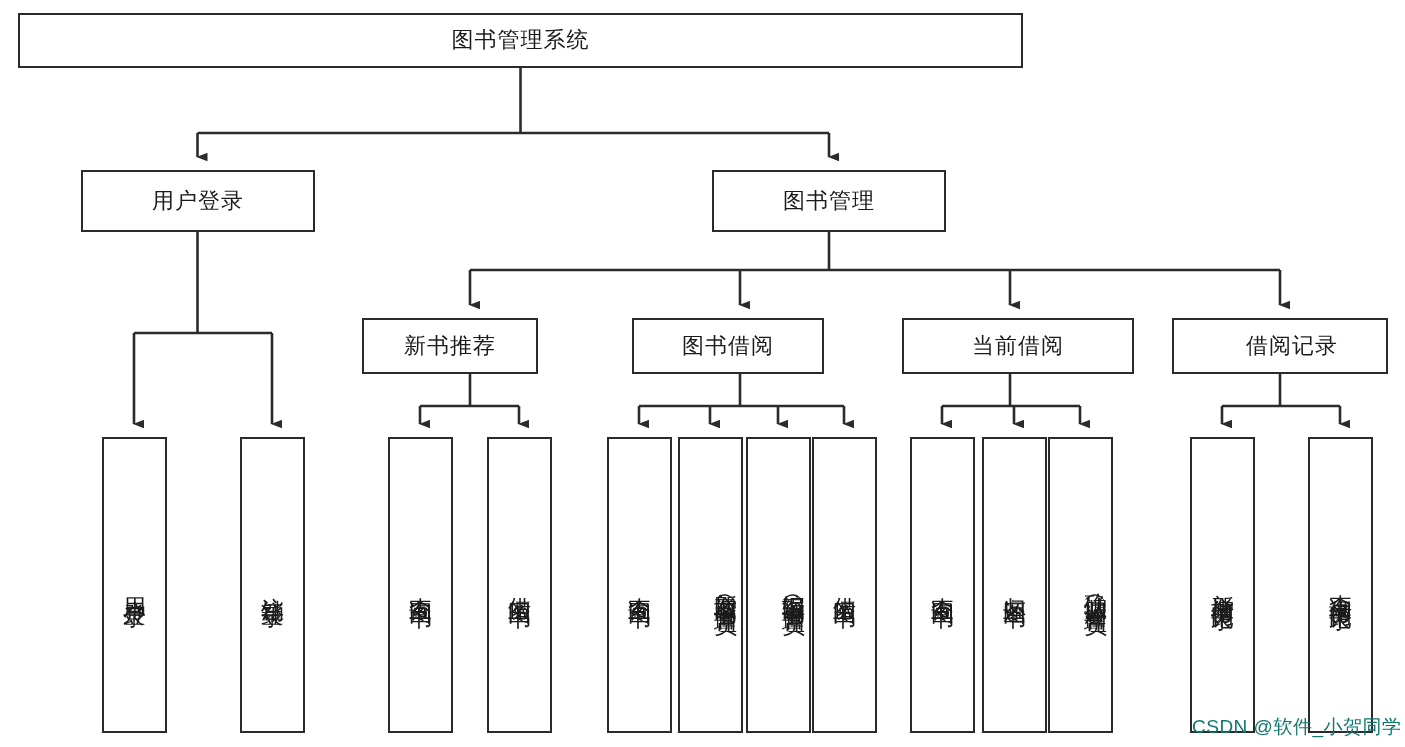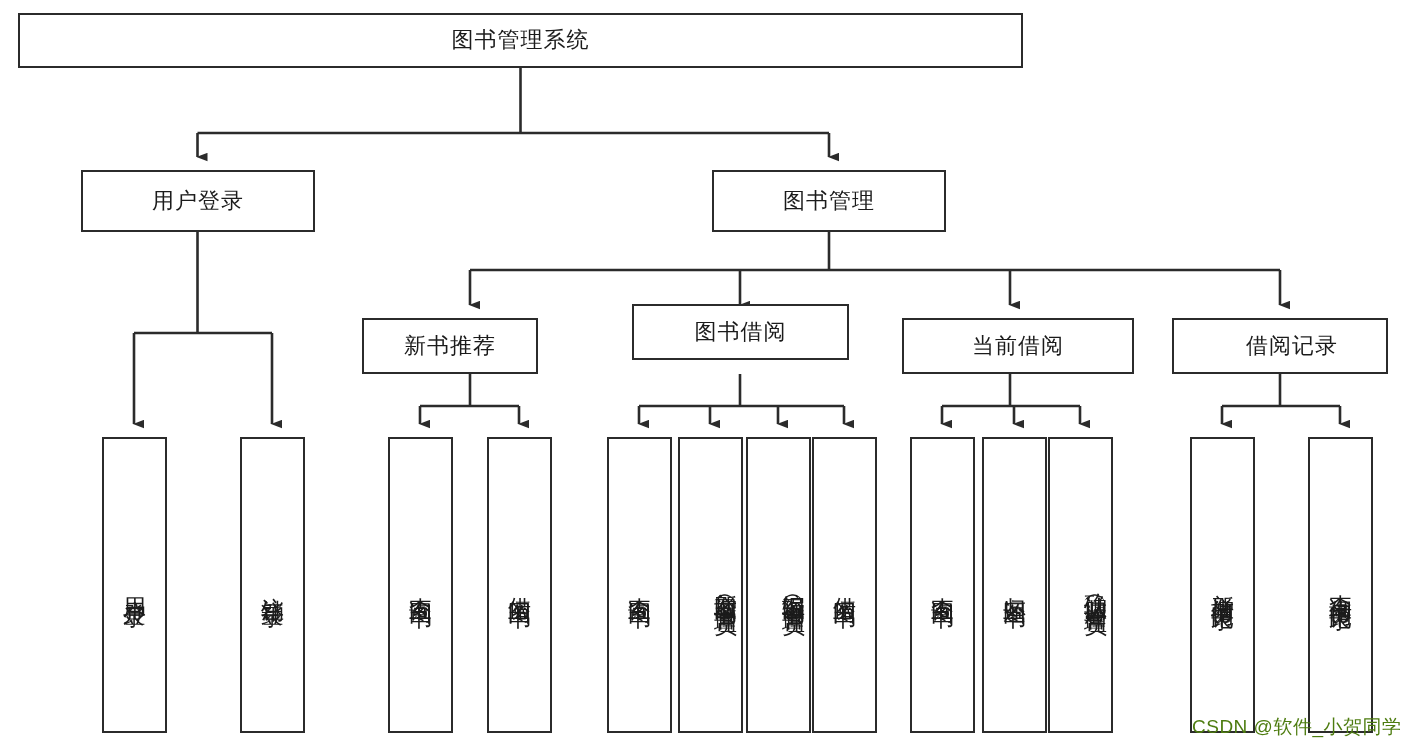--- a/index.html
+++ b/index.html
@@ -49,21 +49,21 @@
     align-items: flex-start;
     padding-top: 6px;
     justify-content: center;
   }
   .node-v.mid {
     align-items: center;
     padding-top: 0;
   }
   .watermark {
     position: absolute;
-    color: #4d7c0f;
+    color: #0f766e;
     font-size: 19px;
     letter-spacing: 0.5px;
     white-space: nowrap;
     pointer-events: none;
   }
 </style>
 </head>
 <body>
 
 <div id="diagram-root">
@@ -141,21 +141,21 @@
   <div class="node-box node-h" style="left:81px; top:170px; width:234px; height:62px;">
     <span>用户登录</span>
   </div>
   <div class="node-box node-h" style="left:712px; top:170px; width:234px; height:62px;">
     <span>图书管理</span>
   </div>
 
   <div class="node-box node-h" style="left:362px; top:318px; width:176px; height:56px;">
     <span>新书推荐</span>
   </div>
-  <div class="node-box node-h" style="left:632px; top:304px; width:217px; height:56px;">
+  <div class="node-box node-h" style="left:632px; top:318px; width:192px; height:56px;">
     <span>图书借阅</span>
   </div>
   <div class="node-box node-h" style="left:902px; top:318px; width:232px; height:56px;">
     <span>当前借阅</span>
   </div>
   <div class="node-box node-h" style="left:1172px; top:318px; width:216px; height:56px;padding-left:24px;">
     <span>借阅记录</span>
   </div>
 
   <div class="node-box node-v mid" style="left:102px; top:437px; width:65px; height:296px;">

